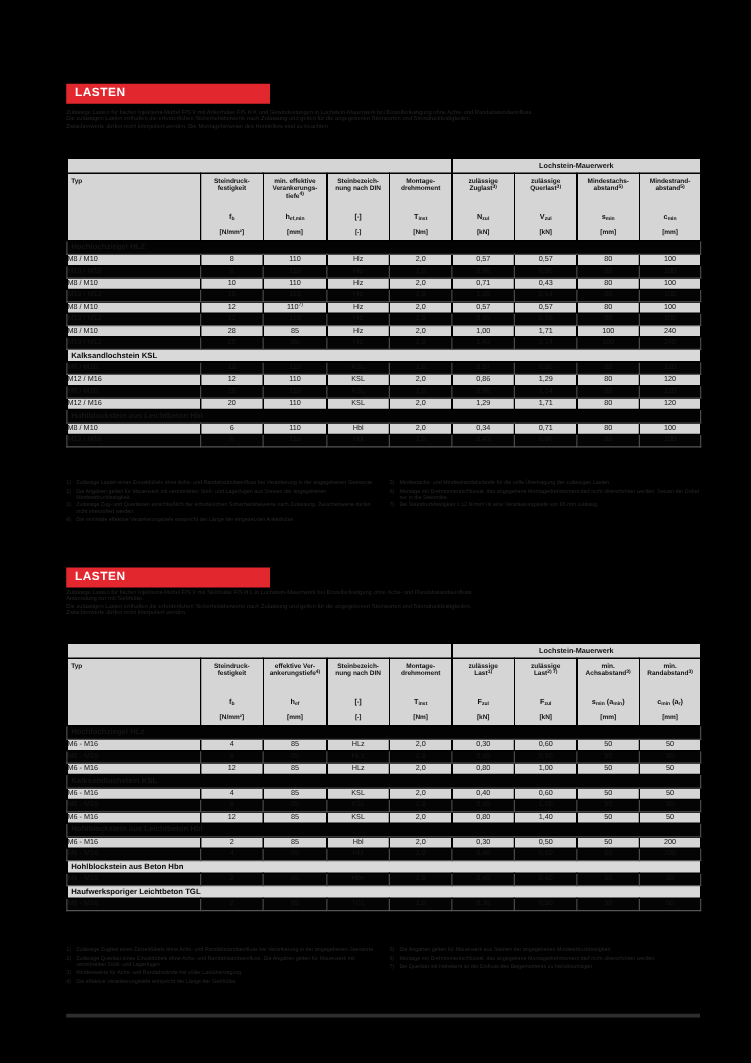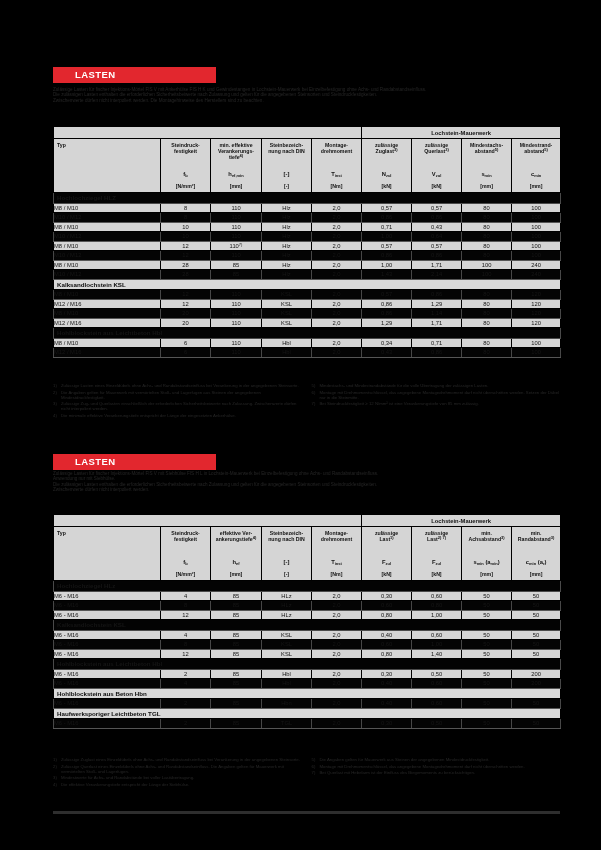--- a/index.html
+++ b/index.html
@@ -1,19 +1,19 @@
 <!DOCTYPE html>
 <html><head>
 <meta charset="utf-8">
 <style>
   html,body{margin:0;padding:0;background:#000;}
   #page{position:relative;width:601px;height:850px;background:#000;overflow:hidden;
         font-family:"Liberation Sans",sans-serif;}
   .banner{position:absolute;left:53px;width:163px;height:16px;background:#e2272e;
-          color:#fff;font-weight:bold;font-size:9.5px;line-height:16px;padding-left:22px;
+          color:#fff;font-weight:bold;font-size:9.5px;line-height:16px;padding-left:7px;
           box-sizing:border-box;letter-spacing:.4px;}
   .intro{position:absolute;left:53px;width:502px;}
   .il{font-size:4.6px;line-height:5.4px;color:#262626;}
   .tablehost{position:absolute;left:53px;}
   .dt{border-collapse:collapse;table-layout:fixed;width:507px;}
   .dt td{border:1px solid #000;padding:0;overflow:hidden;white-space:nowrap;box-sizing:border-box;}
   tr.grp td{height:12px;background:#d5d5d5;}
   td.grp-r{text-align:center;font-weight:bold;font-size:5.8px;color:#111;}
   tr.hdr td{background:#d5d5d5;height:54px;vertical-align:top;position:relative;white-space:normal;}
   .h-label{font-weight:bold;font-size:5.2px;line-height:6.2px;text-align:center;padding-top:3px;color:#111;}

